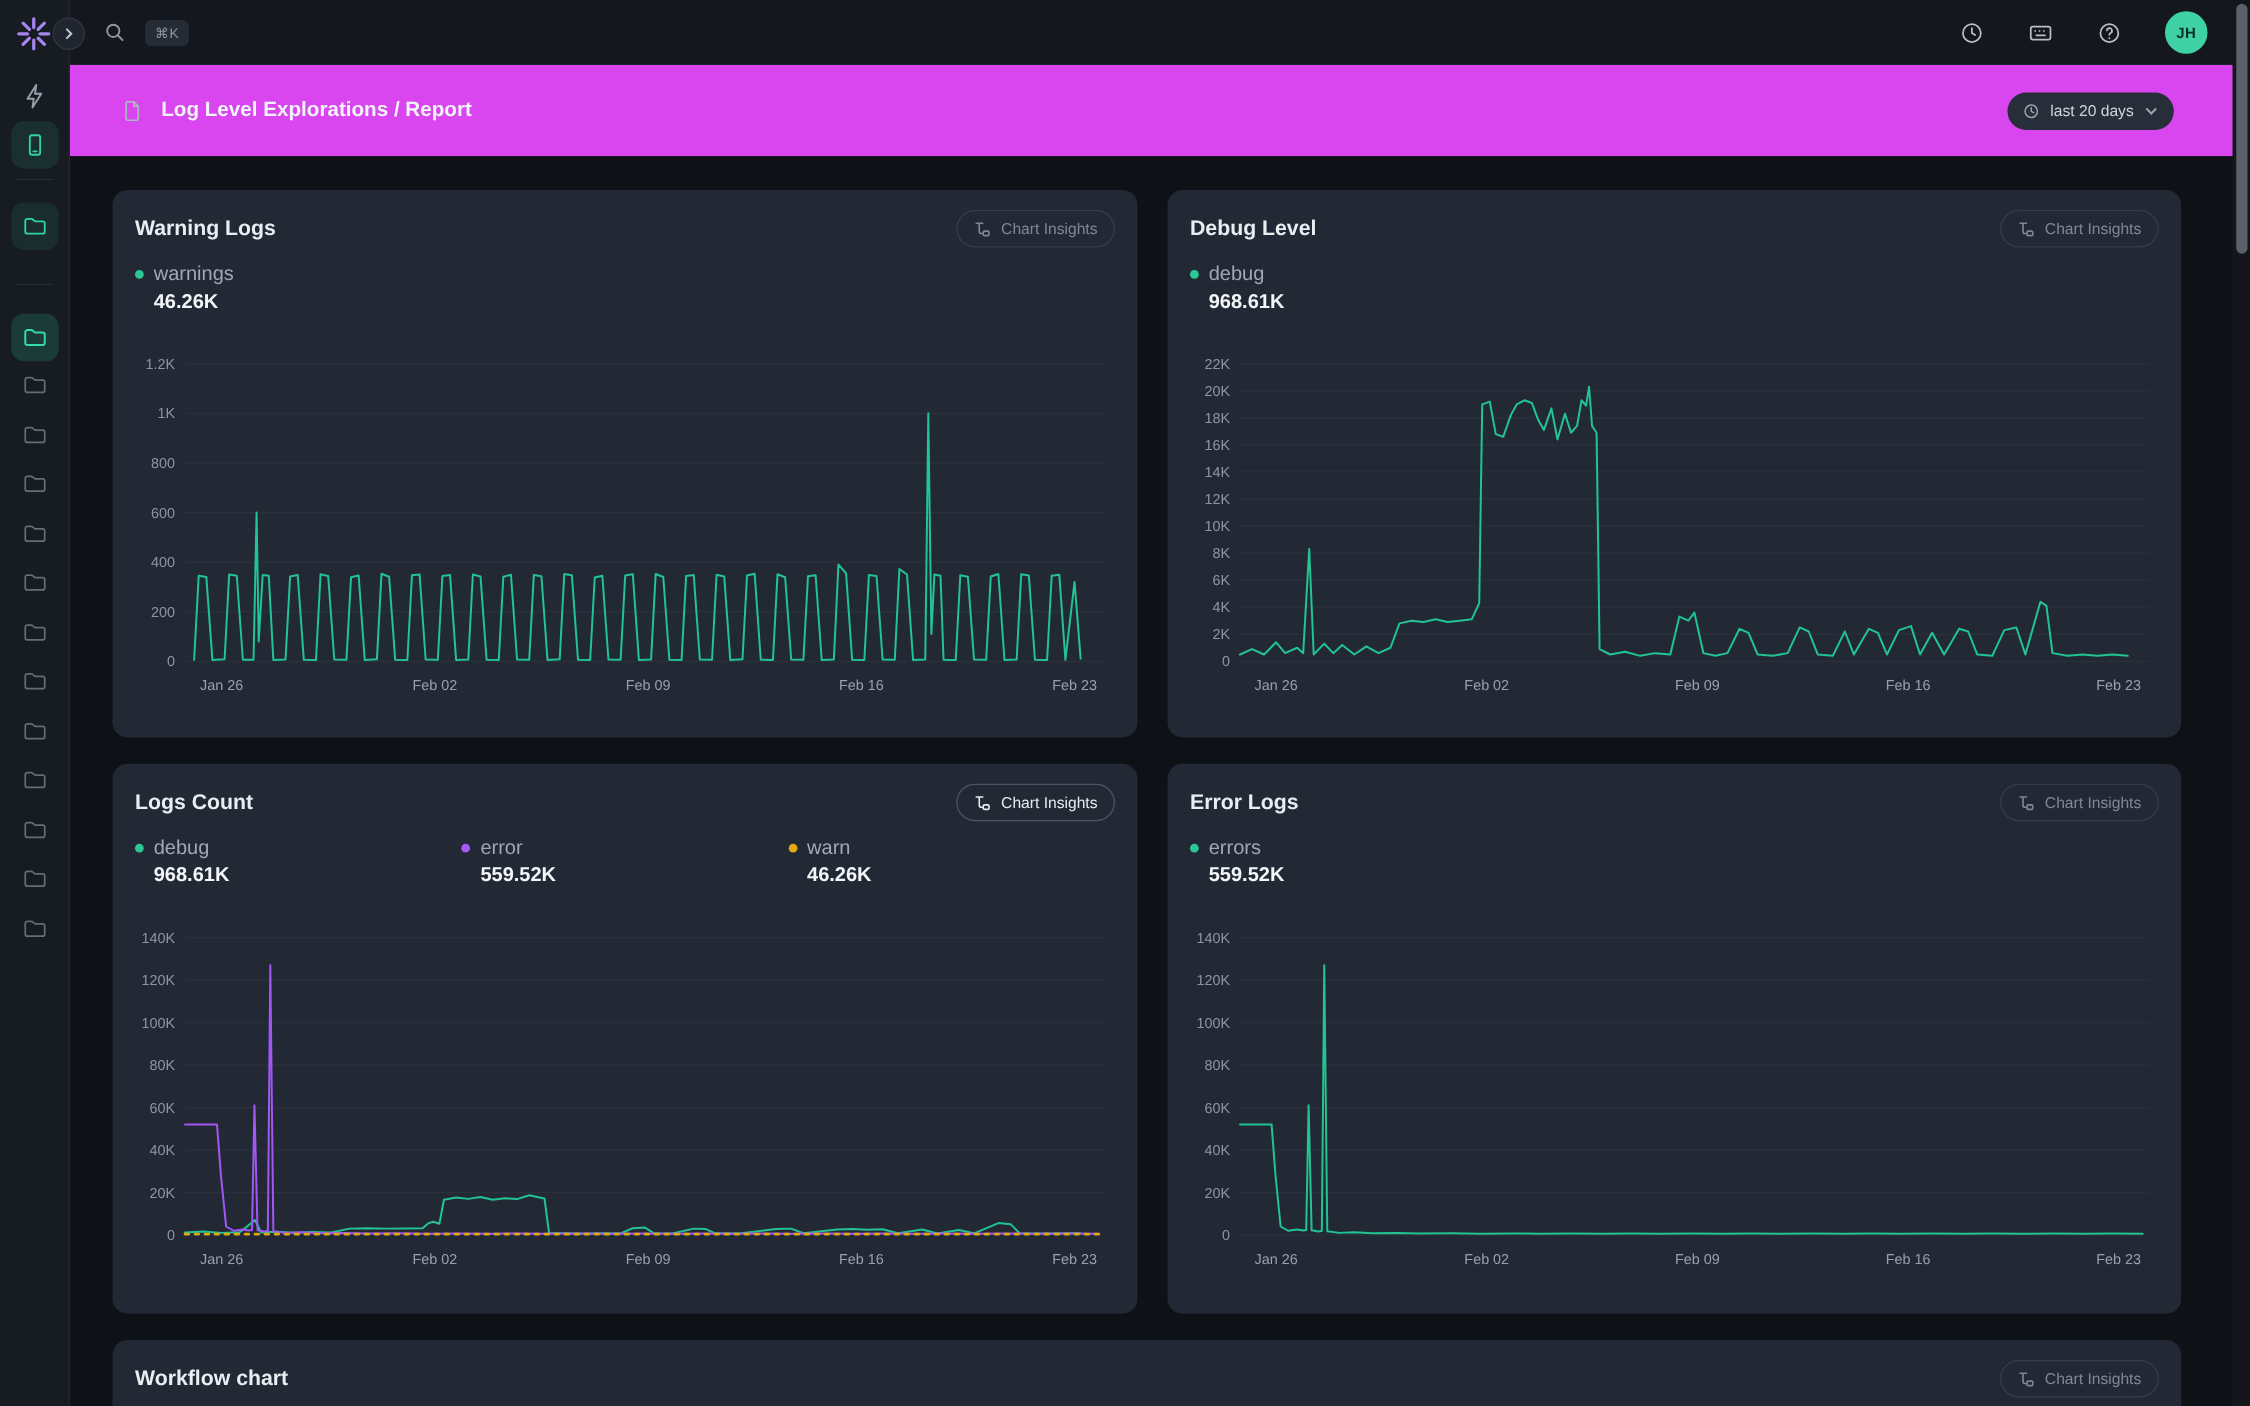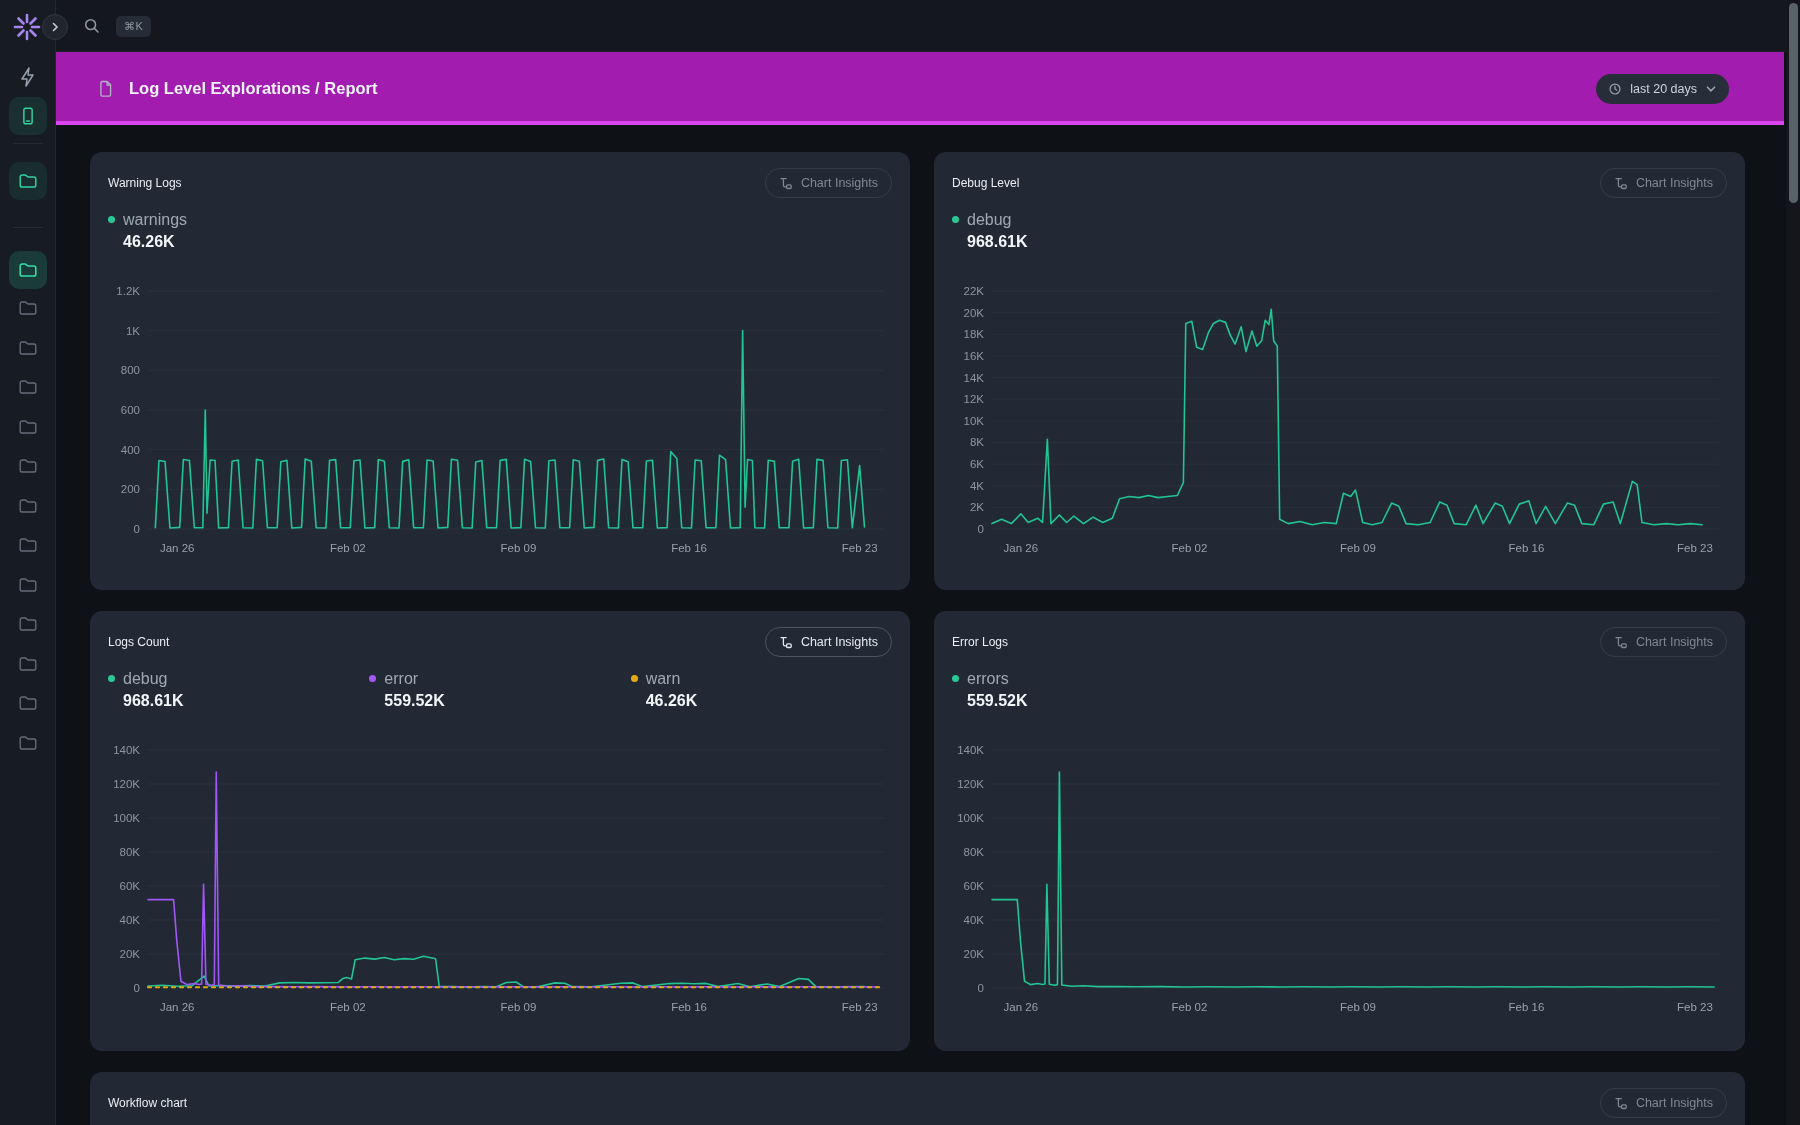--- a/index.html
+++ b/index.html
@@ -28,36 +28,36 @@
   .topbar { position:absolute; left:56px; top:0; right:0; height:52px; background:#14171d;
     border-bottom:1px solid #1e232b; }
   .search-area { position:absolute; left:26px; top:10px; height:32px; display:flex; align-items:center; gap:14px; cursor:pointer; }
   .kbd-chip { background:#262c36; color:#8d97a2; font-size:11px; padding:4px 8px; border-radius:5px; letter-spacing:0.5px; }
   .topbar-right { position:absolute; right:34px; top:0; height:52px; display:flex; align-items:center; gap:34px; }
   .tb-icon { width:21px; height:21px; color:#b6bfc9; cursor:pointer; }
   .avatar { width:34px; height:34px; border-radius:50%; background:#3ed1a3; color:#0c3327;
     display:flex; align-items:center; justify-content:center; font-size:12px; font-weight:bold; letter-spacing:0.3px; cursor:pointer; }
 
   
-  .pagehead { position:absolute; left:56px; top:52px; right:16px; height:73px; background:#a21caf;
-    border-bottom:4px solid #d946ef; }
+  .pagehead { position:absolute; left:56px; top:52px; right:6px; height:73px; background:#d946ef;
+    border-bottom:6px solid #d946ef; }
   .ph-left { position:absolute; left:40px; top:0; height:73px; display:flex; align-items:center; gap:13px; }
   .page-title { color:#f0f4f8; font-size:16.5px; font-weight:bold; }
   .range-pill { position:absolute; right:55px; top:22px; height:30px; border-radius:16px; background:#282e39;
     display:flex; align-items:center; gap:8px; padding:0 12px; color:#ccd4dd; font-size:12.5px; cursor:pointer; }
 
   
   .content { position:absolute; left:56px; top:125px; right:0; bottom:0; background:#0e1116;
     padding:27px 55px 0 34px; overflow:hidden; }
   .grid { display:grid; grid-template-columns:820px 811px; grid-template-rows:438px 440px auto;
     column-gap:24px; row-gap:21px; }
   .card { background:#222935; border-radius:12px; padding:0 18px; display:flex; flex-direction:column; overflow:hidden; }
   .card.wide { grid-column:1 / 3; height:200px; }
   .card-head { margin-top:16px; height:30px; display:flex; align-items:center; justify-content:space-between; }
-  .card-title { color:#e9eef3; font-size:12px; font-weight:normal; }
+  .card-title { color:#e9eef3; font-size:17px; font-weight:bold; }
   .insights-btn { height:30px; border-radius:15px; border:1px solid #3a434f; padding:0 13px;
     display:flex; align-items:center; gap:8px; font-size:12.5px; background:transparent; cursor:pointer; }
   .insights-btn.dim { color:#7e8894; border-color:#343d48; }
   .insights-btn.bright { color:#e4eaf1; border-color:#4a5462; }
   .legends { margin-top:13px; display:flex; }
   .legend { width:263px; }
   .legend-top { display:flex; align-items:center; gap:8px; height:17px; }
   .dot { width:7px; height:7px; border-radius:50%; }
   .legend-name { color:#9fa9b4; font-size:16px; }
   .legend-value { margin:5px 0 0 15px; color:#f3f6f9; font-size:16px; font-weight:bold; height:22px; }
@@ -185,20 +185,42 @@
       </div>
   </nav>
 
   <header class="topbar">
     <div class="search-area">
       <svg class="ic" width="20" height="20" viewBox="0 0 22 22">
         <circle cx="9.5" cy="9.5" r="5.4" fill="none" stroke="#8d97a2" stroke-width="1.7"></circle>
         <line x1="13.6" y1="13.6" x2="17.6" y2="17.6" stroke="#8d97a2" stroke-width="1.7" stroke-linecap="round"></line>
       </svg>
       <span class="kbd-chip">⌘K</span>
+    </div>
+    <div class="topbar-right">
+      <span class="tb-icon">
+        <svg class="ic" width="21" height="21" viewBox="0 0 24 24">
+          <circle cx="12" cy="12" r="8.2" fill="none" stroke="currentColor" stroke-width="1.6"></circle>
+          <path d="M12 7.5 v4.5 l3 1.8" fill="none" stroke="currentColor" stroke-width="1.6" stroke-linecap="round"></path>
+        </svg>
+      </span>
+      <span class="tb-icon">
+        <svg class="ic" width="21" height="21" viewBox="0 0 24 24">
+          <rect x="3" y="6" width="18" height="12" rx="2" fill="none" stroke="currentColor" stroke-width="1.6"></rect>
+          <path d="M7 10h.01 M11 10h.01 M15 10h.01 M8 14h8" stroke="currentColor" stroke-width="1.6" stroke-linecap="round" fill="none"></path>
+        </svg>
+      </span>
+      <span class="tb-icon">
+        <svg class="ic" width="21" height="21" viewBox="0 0 24 24">
+          <circle cx="12" cy="12" r="8.2" fill="none" stroke="currentColor" stroke-width="1.6"></circle>
+          <path d="M9.8 9.6a2.3 2.3 0 1 1 3.2 2.3c-.8.35-1 .9-1 1.6" fill="none" stroke="currentColor" stroke-width="1.6" stroke-linecap="round"></path>
+          <circle cx="12" cy="16.6" r="0.9" fill="currentColor"></circle>
+        </svg>
+      </span>
+      <span class="avatar">JH</span>
     </div>
   </header>
 
   <div class="pagehead">
     <div class="ph-left">
       <svg class="ic" width="20" height="20" viewBox="0 0 24 24">
         <path d="M7.5 3h5.8L17.5 7v12a1.6 1.6 0 0 1-1.6 1.6H7.5A1.6 1.6 0 0 1 5.9 19V4.6A1.6 1.6 0 0 1 7.5 3z" fill="none" stroke="#aeb7c2" stroke-width="1.6" stroke-linejoin="round"></path>
         <path d="M13.3 3v4.2h4.2" fill="none" stroke="#aeb7c2" stroke-width="1.6" stroke-linejoin="round"></path>
       </svg>
       <span class="page-title">Log Level Explorations / Report</span>

